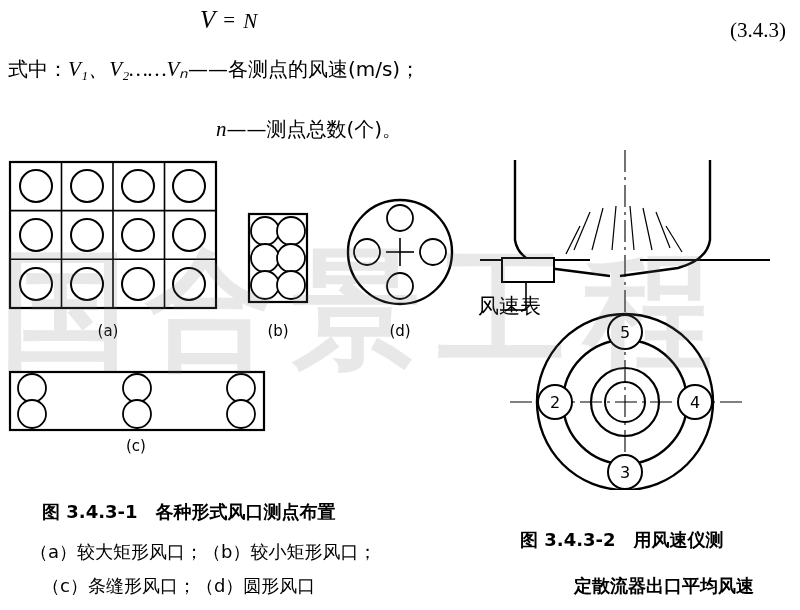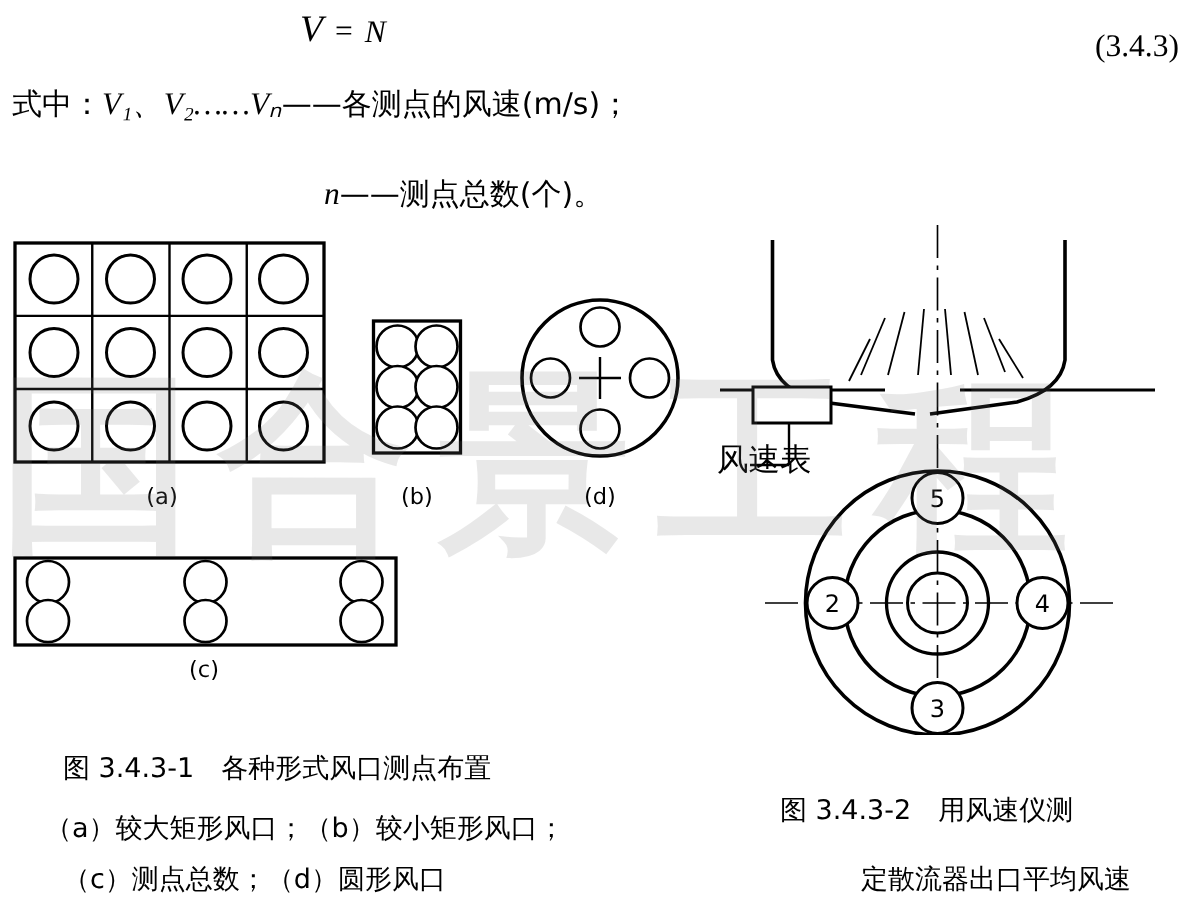--- a/index.html
+++ b/index.html
@@ -99,21 +99,21 @@
     text-align: center;
   }
 
   
   .figcap {
     position: absolute;
     font-family: "DejaVu Sans", sans-serif;
     font-size: 18px;
     white-space: nowrap;
   }
-  .figcap.b { font-weight: normal; }
+  .figcap.b { font-weight: bold; }
 
   .label-small {
     position: absolute;
     font-family: "DejaVu Sans", sans-serif;
     font-size: 21px;
     white-space: nowrap;
   }
 </style>
 </head>
 <body>
@@ -243,16 +243,16 @@
     <text x="85" y="258" font-family="DejaVu Sans, sans-serif" font-size="16" text-anchor="middle" fill="#000">2</text>
     <text x="225" y="258" font-family="DejaVu Sans, sans-serif" font-size="16" text-anchor="middle" fill="#000">4</text>
     <text x="155" y="328" font-family="DejaVu Sans, sans-serif" font-size="16" text-anchor="middle" fill="#000">3</text>
   </svg>
 </div>
 
 <div class="label-small" style="left:478px; top:292px;">风速表</div>
 
 <div class="figcap b" style="left:42px; top:500px;">图 3.4.3-1　各种形式风口测点布置</div>
 <div class="figcap" style="left:30px; top:540px;">（a）较大矩形风口；（b）较小矩形风口；</div>
-<div class="figcap" style="left:42px; top:574px;">（c）测点总数；（d）圆形风口</div>
+<div class="figcap" style="left:42px; top:574px;">（c）条缝形风口；（d）圆形风口</div>
 
 <div class="figcap b" style="left:520px; top:528px;">图 3.4.3-2　用风速仪测</div>
 <div class="figcap b" style="left:534px; top:574px;margin-left:40px;">定散流器出口平均风速</div>
 
 </body></html>

